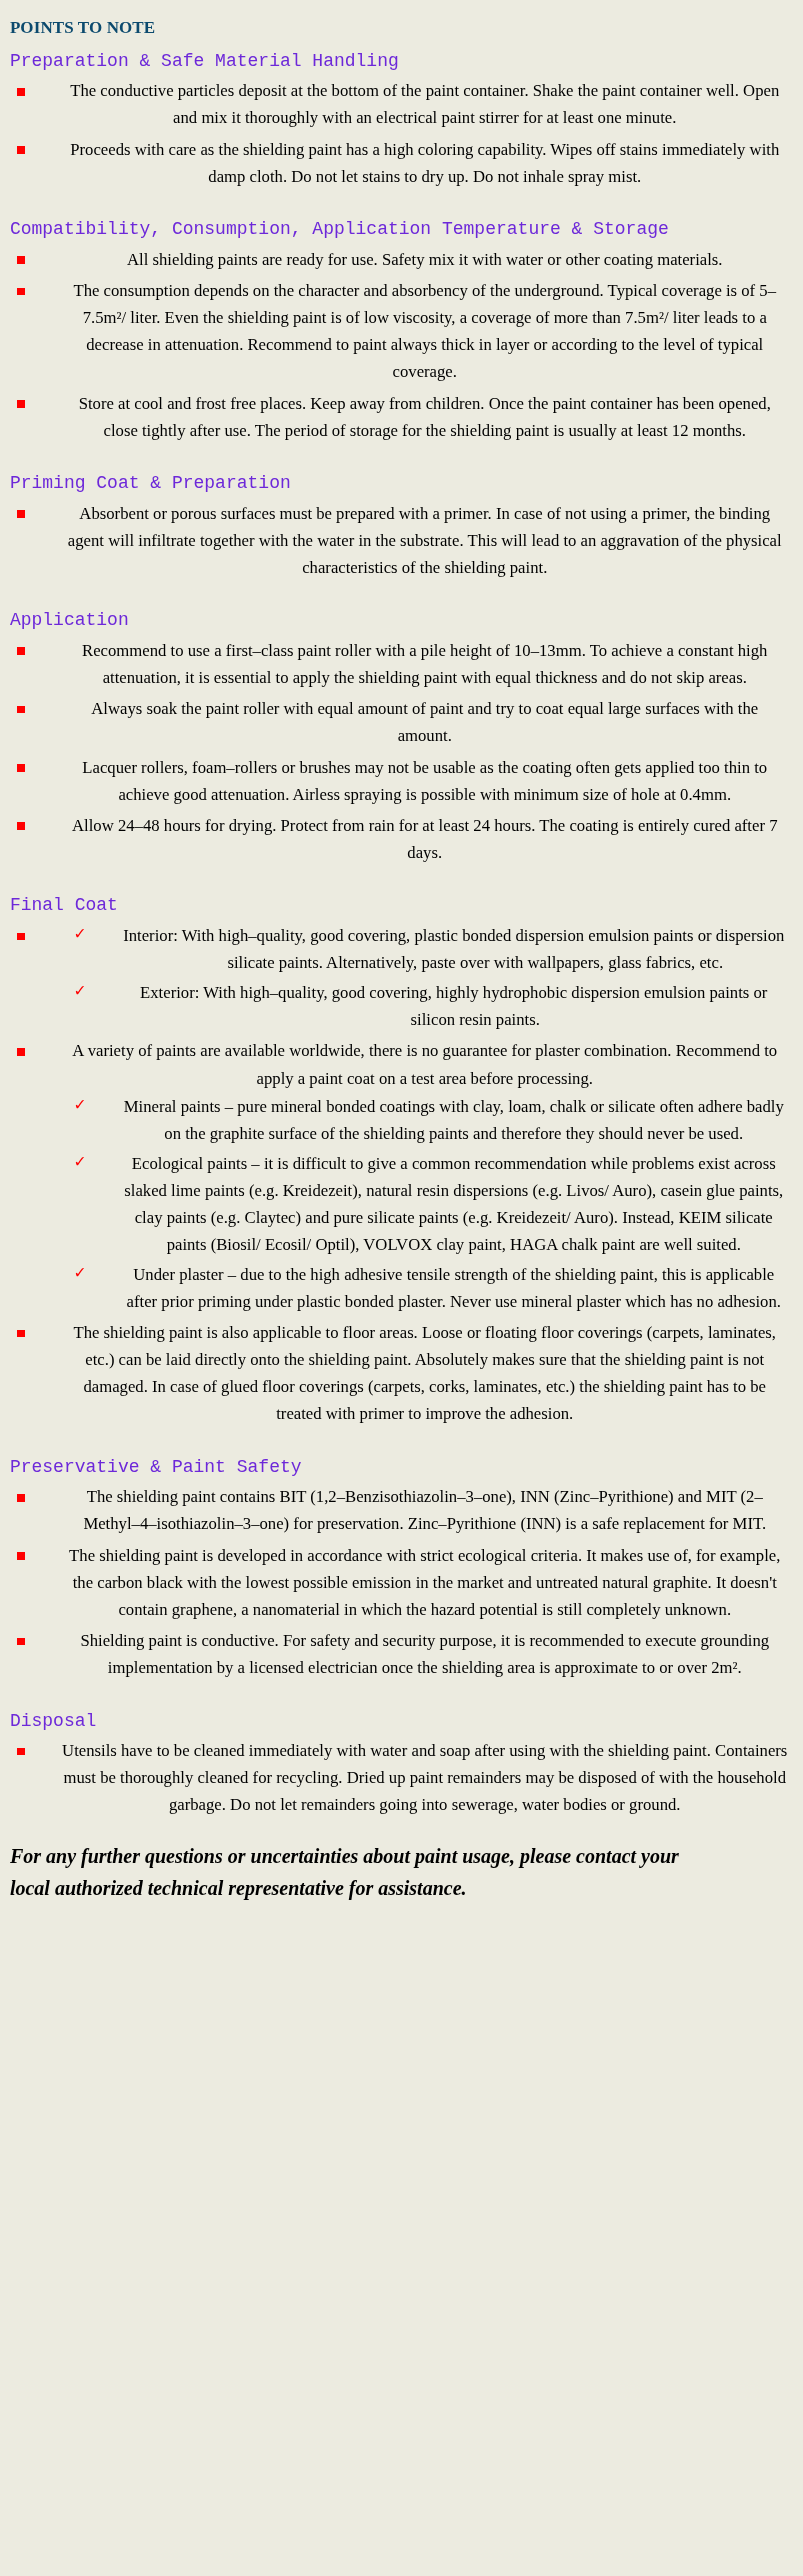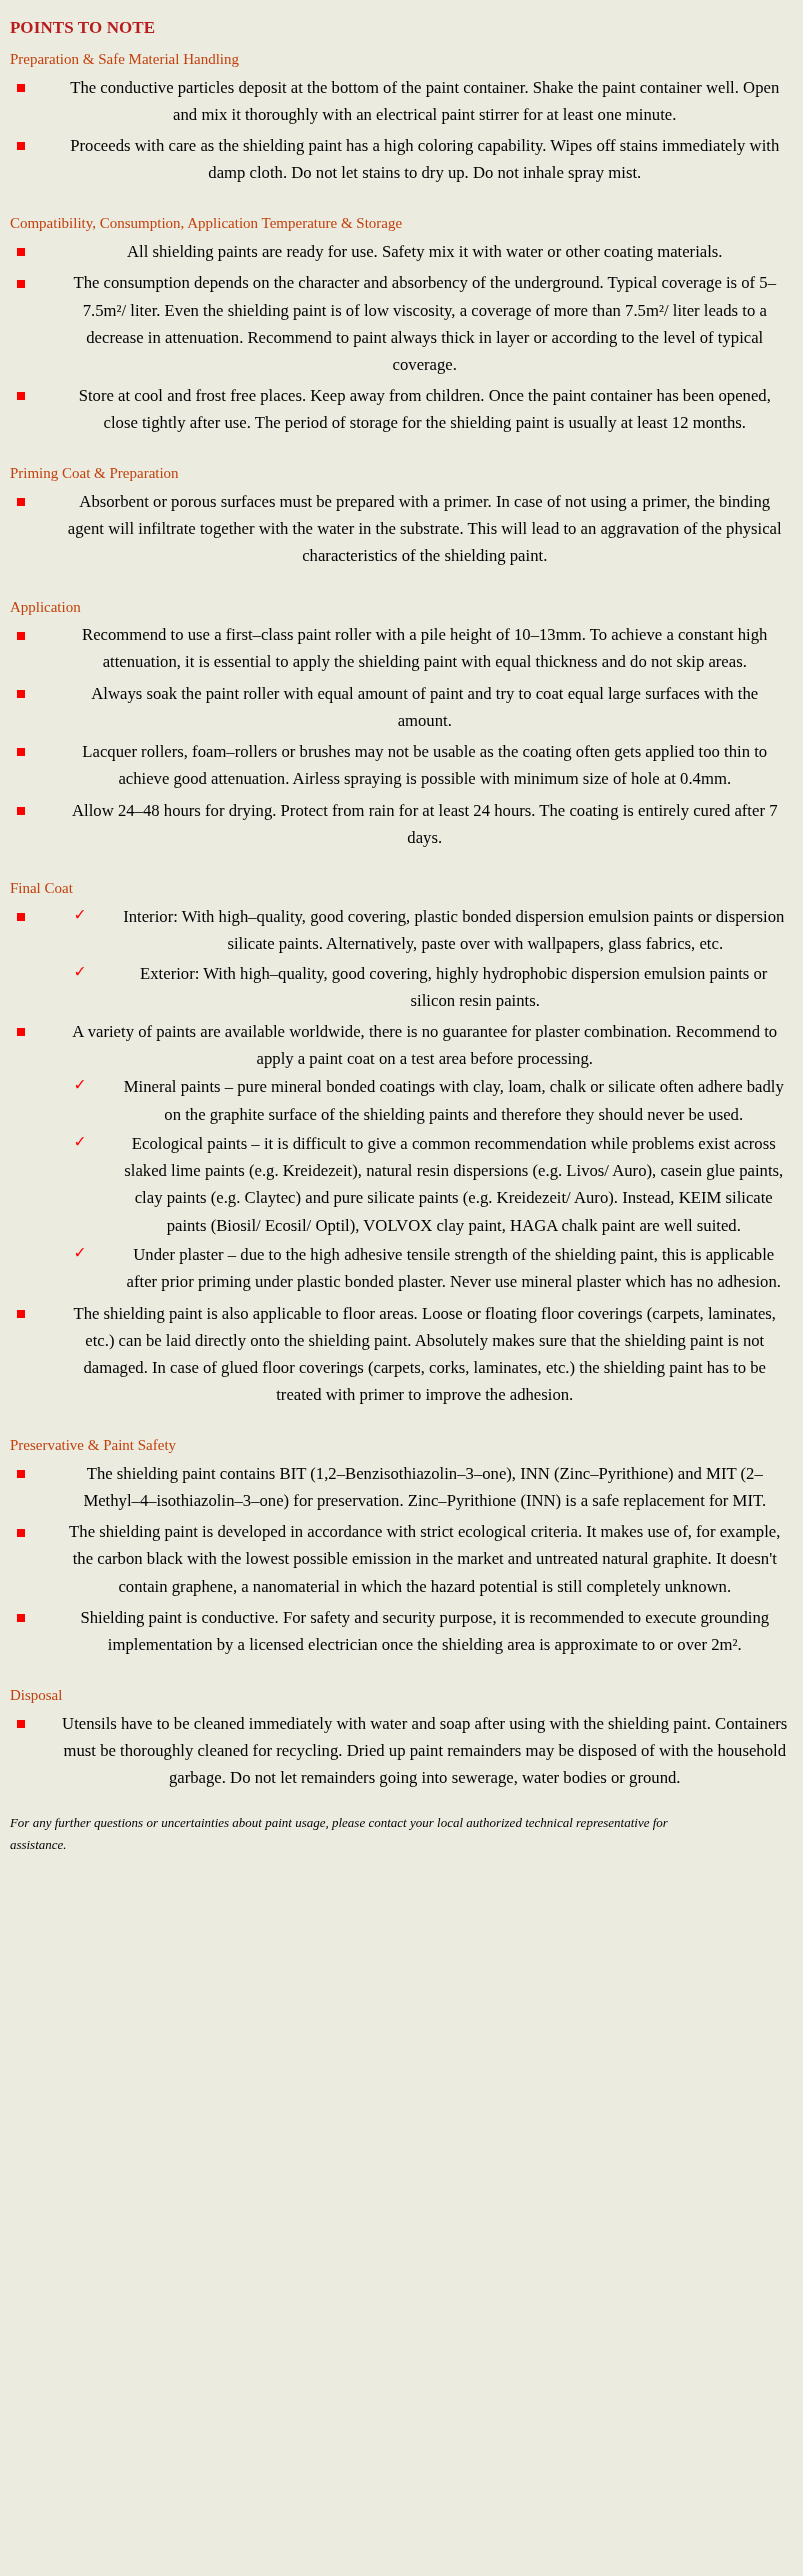--- a/index.html
+++ b/index.html
@@ -15,35 +15,36 @@
   }
   #page {
     width: 803px;
     min-height: 2576px;
     box-sizing: border-box;
     background: #ecebe0;
     padding: 12.8px 15.6px 18.5px 7.1px;
   }
 
   .doc-title {
-    color: #b91c1c;
+    color: #0c4a6e;
     font-weight: bold;
     font-size: 17px;
     line-height: 1.25;
     margin: 4.3px 0 11.4px 2.8px;
     letter-spacing: 0.1px;
   }
 
   .section { margin: 0 0 4.3px 0; }
 
   .section-heading {
-    font-size: 15px;
+    font-size: 18px;
     line-height: 1.3;
     margin: 0 0 4.3px 2.8px;
-    color: #c2410c;
+    color: #6d28d9;
+    font-family: Liberation Mono, monospace;
   }
 
   .section-gap { height: 24px; }
 
   ul.bullets {
     list-style: none;
     margin: 0;
     padding: 0;
   }
 
@@ -93,24 +94,25 @@
     text-indent: 0;
   }
   
   li.subbullet.deep-cont > .text {
     padding-left: 43px;
     text-indent: -43px;
   }
 
   .closing-note {
     font-style: italic;
-    font-size: 13px;
+    font-size: 20px;
     line-height: 1.62;
     margin: 21.3px 0 0 2.8px;
     padding-right: 78px;
+    font-weight: bold;
   }
 </style>
 </head>
 <body>
 
 <div id="page">
 
   <div class="doc-title">POINTS TO NOTE</div>
 
   <div id="sections-container">

